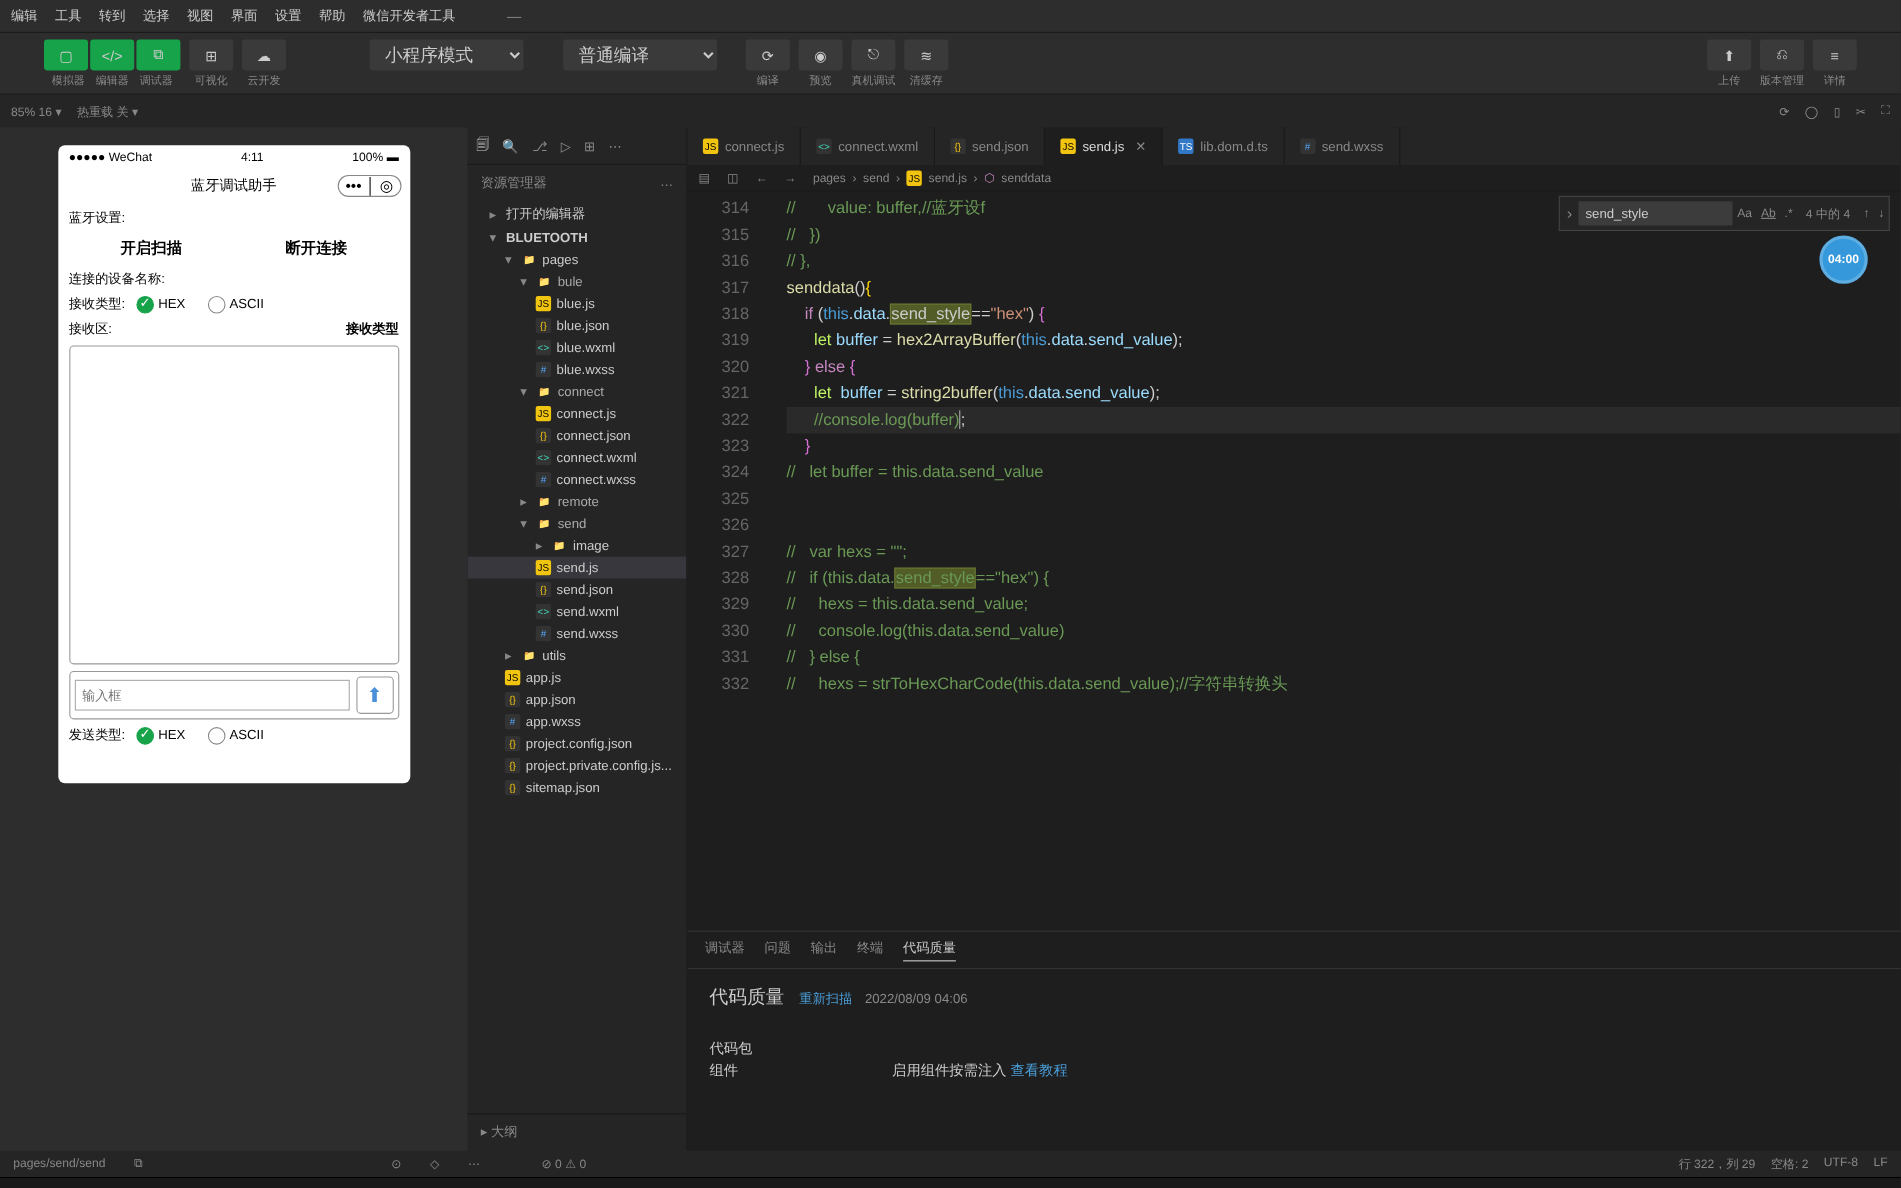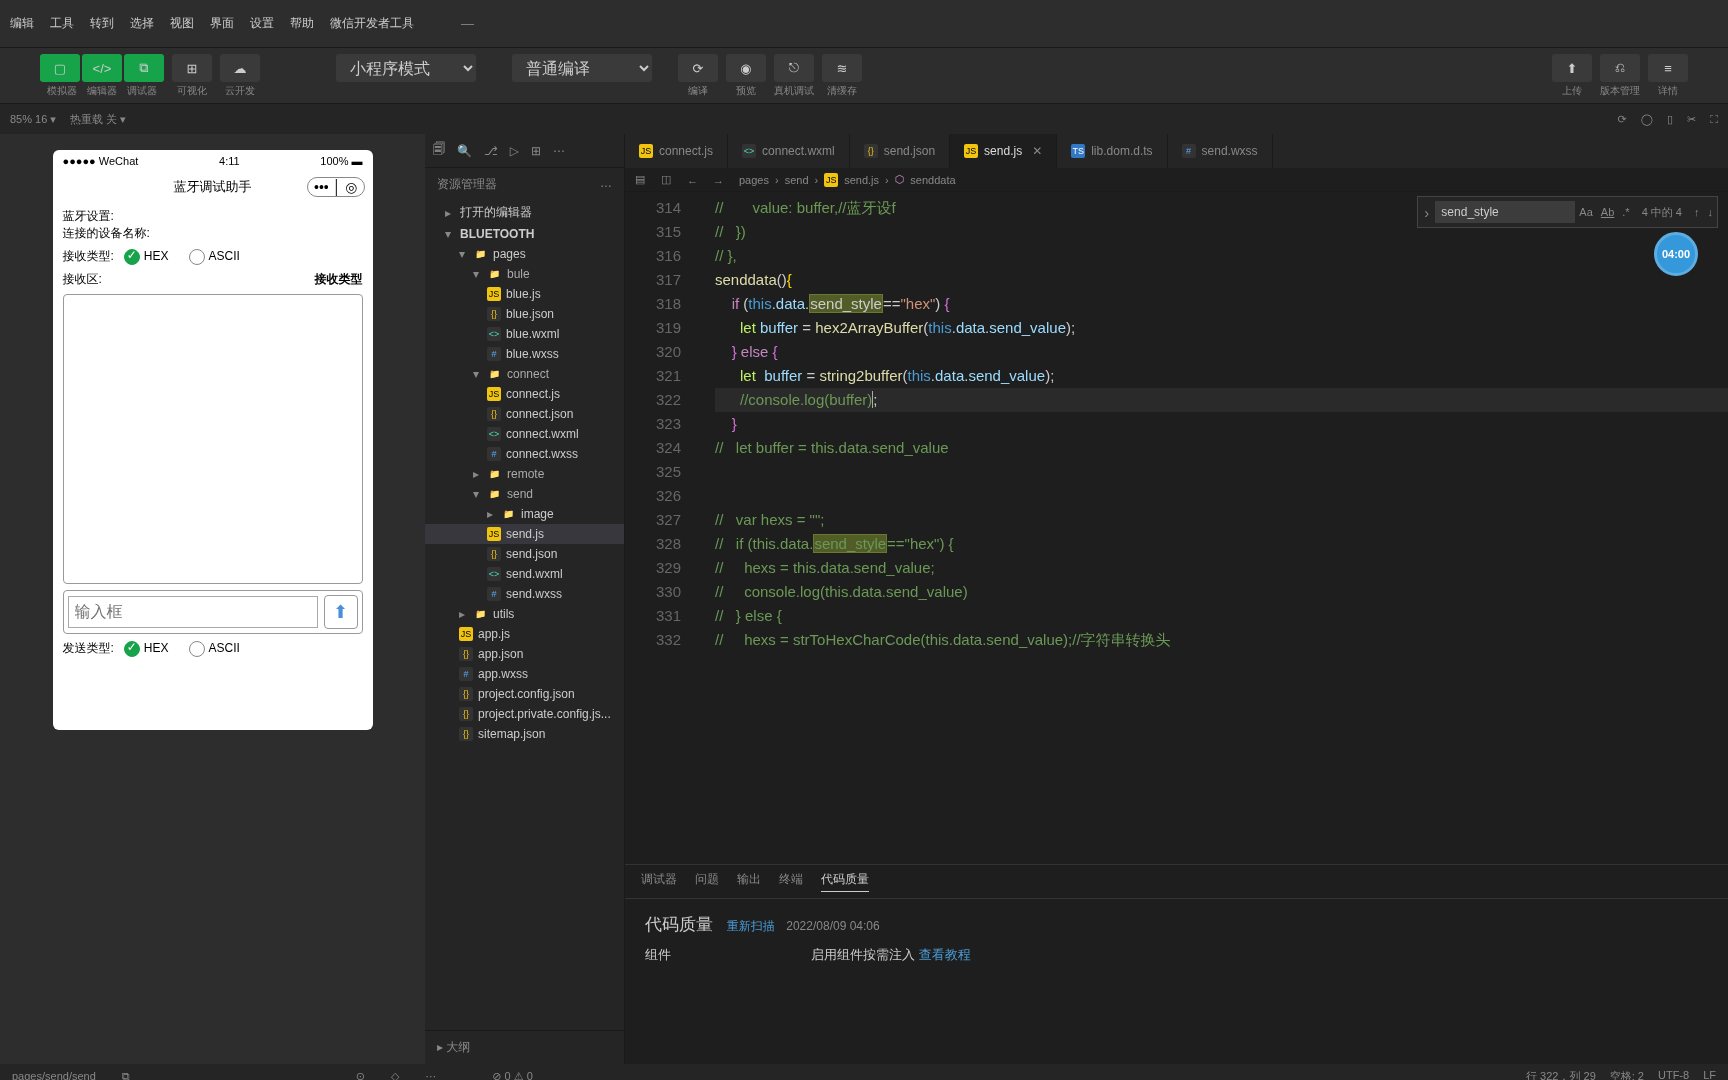--- a/index.html
+++ b/index.html
@@ -1,17 +1,17 @@
 <!DOCTYPE html>
 <html><head>
 <meta charset="utf-8">
 <style>
 *{margin:0;padding:0;box-sizing:border-box;font-family:"Microsoft YaHei",sans-serif;}
 body{background:#2d2d2d;color:#ccc;width:1728px;height:1080px;overflow:hidden;font-size:13px;}
-.titlebar{height:48px;background:#2d2d2d;display:flex;align-items:center;padding:0 10px;border-bottom:1px solid #1a1a1a;}
+.titlebar{height:30px;background:#2d2d2d;display:flex;align-items:center;padding:0 10px;border-bottom:1px solid #1a1a1a;}
 .menu{display:flex;gap:16px;font-size:12px;color:#ccc;}
 .menu span{cursor:pointer;}
 .title-center{flex:1;text-align:center;color:#888;font-size:12px;}
 .toolbar{height:56px;background:#2d2d2d;display:flex;align-items:flex-start;padding:6px 40px 0;border-bottom:1px solid #1a1a1a;gap:8px;}
 .tb-group{display:flex;flex-direction:column;align-items:center;gap:2px;}
 .tb-btns{display:flex;gap:2px;}
 .tb-btn{width:40px;height:28px;background:#17a34a;border-radius:3px;display:flex;align-items:center;justify-content:center;}
 .tb-btn.gray{background:#3a3a3a;}
 .tb-lbl{font-size:10px;color:#888;}
 .tb-select{background:#3a3a3a;color:#ccc;border:none;padding:4px 30px 4px 10px;border-radius:3px;font-size:16px;height:28px;}
@@ -25,21 +25,21 @@
 .capsule{border:1px solid #888;border-radius:14px;padding:1px 6px;display:flex;align-items:center;gap:6px;font-size:14px;}
 .phone-body{padding:6px 10px;font-size:12px;}
 .row{display:flex;align-items:center;margin:6px 0;}
 .btn-scan{font-weight:bold;font-size:14px;flex:1;text-align:center;padding:4px;}
 .radio-dot{width:16px;height:16px;border-radius:50%;border:1px solid #888;display:inline-block;margin-right:4px;vertical-align:middle;}
 .radio-dot.on{background:#17a34a;border-color:#17a34a;position:relative;}
 .radio-dot.on::after{content:"✓";color:#fff;position:absolute;left:2px;top:-2px;font-size:12px;}
 .clear-btn{margin-left:auto;font-weight:bold;}
 .recv-area{border:1px solid #999;border-radius:4px;height:290px;margin:4px 0;}
 .input-row{display:flex;gap:6px;align-items:center;border:1px solid #999;border-radius:4px;padding:4px;margin-top:6px;}
-.input-row input{flex:1;border:1px solid #aaa;padding:6px;font-size:16px;}
+.input-row input{flex:1;border:1px solid #aaa;padding:6px;font-size:12px;}
 .send-icon{width:34px;height:34px;border:1px solid #999;border-radius:4px;display:flex;align-items:center;justify-content:center;color:#4a90d9;font-size:18px;}
 .explorer{width:200px;background:#252525;display:flex;flex-direction:column;font-size:12px;border-right:1px solid #1a1a1a;}
 .exp-tabs{height:34px;display:flex;align-items:center;gap:12px;padding:0 8px;border-bottom:1px solid #1a1a1a;color:#888;}
 .exp-tabs span.active{color:#ccc;}
 .exp-header{padding:8px 12px;color:#888;font-size:12px;display:flex;justify-content:space-between;}
 .tree{flex:1;overflow:auto;}
 .tree-item{padding:3px 8px;display:flex;align-items:center;gap:5px;cursor:pointer;white-space:nowrap;}
 .tree-item.d1{padding-left:20px;}.tree-item.d2{padding-left:34px;}.tree-item.d3{padding-left:48px;color:#aaa;}.tree-item.d4{padding-left:62px;}
 .tree-item.selected{background:#37373d;}
 .fi{width:14px;height:14px;display:inline-flex;align-items:center;justify-content:center;font-size:9px;border-radius:2px;}
@@ -191,20 +191,24 @@
         <span><span>100%</span> ▬</span>
       </div>
       <div class="phone-header">
         <span>蓝牙调试助手</span>
         <div class="cap">
             <span class="capsule">••• │ ◎</span>
           </div>
       </div>
       <div class="phone-body">
         <div>蓝牙设置:</div>
+        <div class="row">
+          <div class="btn-scan">开启扫描</div>
+          <div class="btn-scan">断开连接</div>
+        </div>
         <div>连接的设备名称:</div>
         <div class="row">
           <span>接收类型:</span>
           <span style="margin-left:10px"><span class="radio-dot on"></span><span>HEX</span></span>
           <span style="margin-left:20px"><span class="radio-dot"></span><span>ASCII</span></span>
         </div>
         <div class="row">
           <span>接收区:</span>
           <span class="clear-btn">接收类型</span>
         </div>
@@ -434,20 +438,23 @@
         <span>调试器</span>
         <span>问题</span>
         <span>输出</span>
         <span>终端</span>
         <span class="active">代码质量</span>
       </div>
       <div class="panel-body">
         <span class="q-title">代码质量</span>
         <span class="q-link">重新扫描</span>
         <span class="q-time">2022/08/09 04:06</span>
+        <div class="q-row">
+          <span>代码包</span>
+        </div>
         <div class="q-row" style="margin-top:2px">
           <span>组件</span>
           <span><span>启用组件按需注入</span> <span style="color:#4a9cd6">查看教程</span></span>
         </div>
       </div>
     </div>
   </div>
 </div>
 
 <div class="statusbar">

